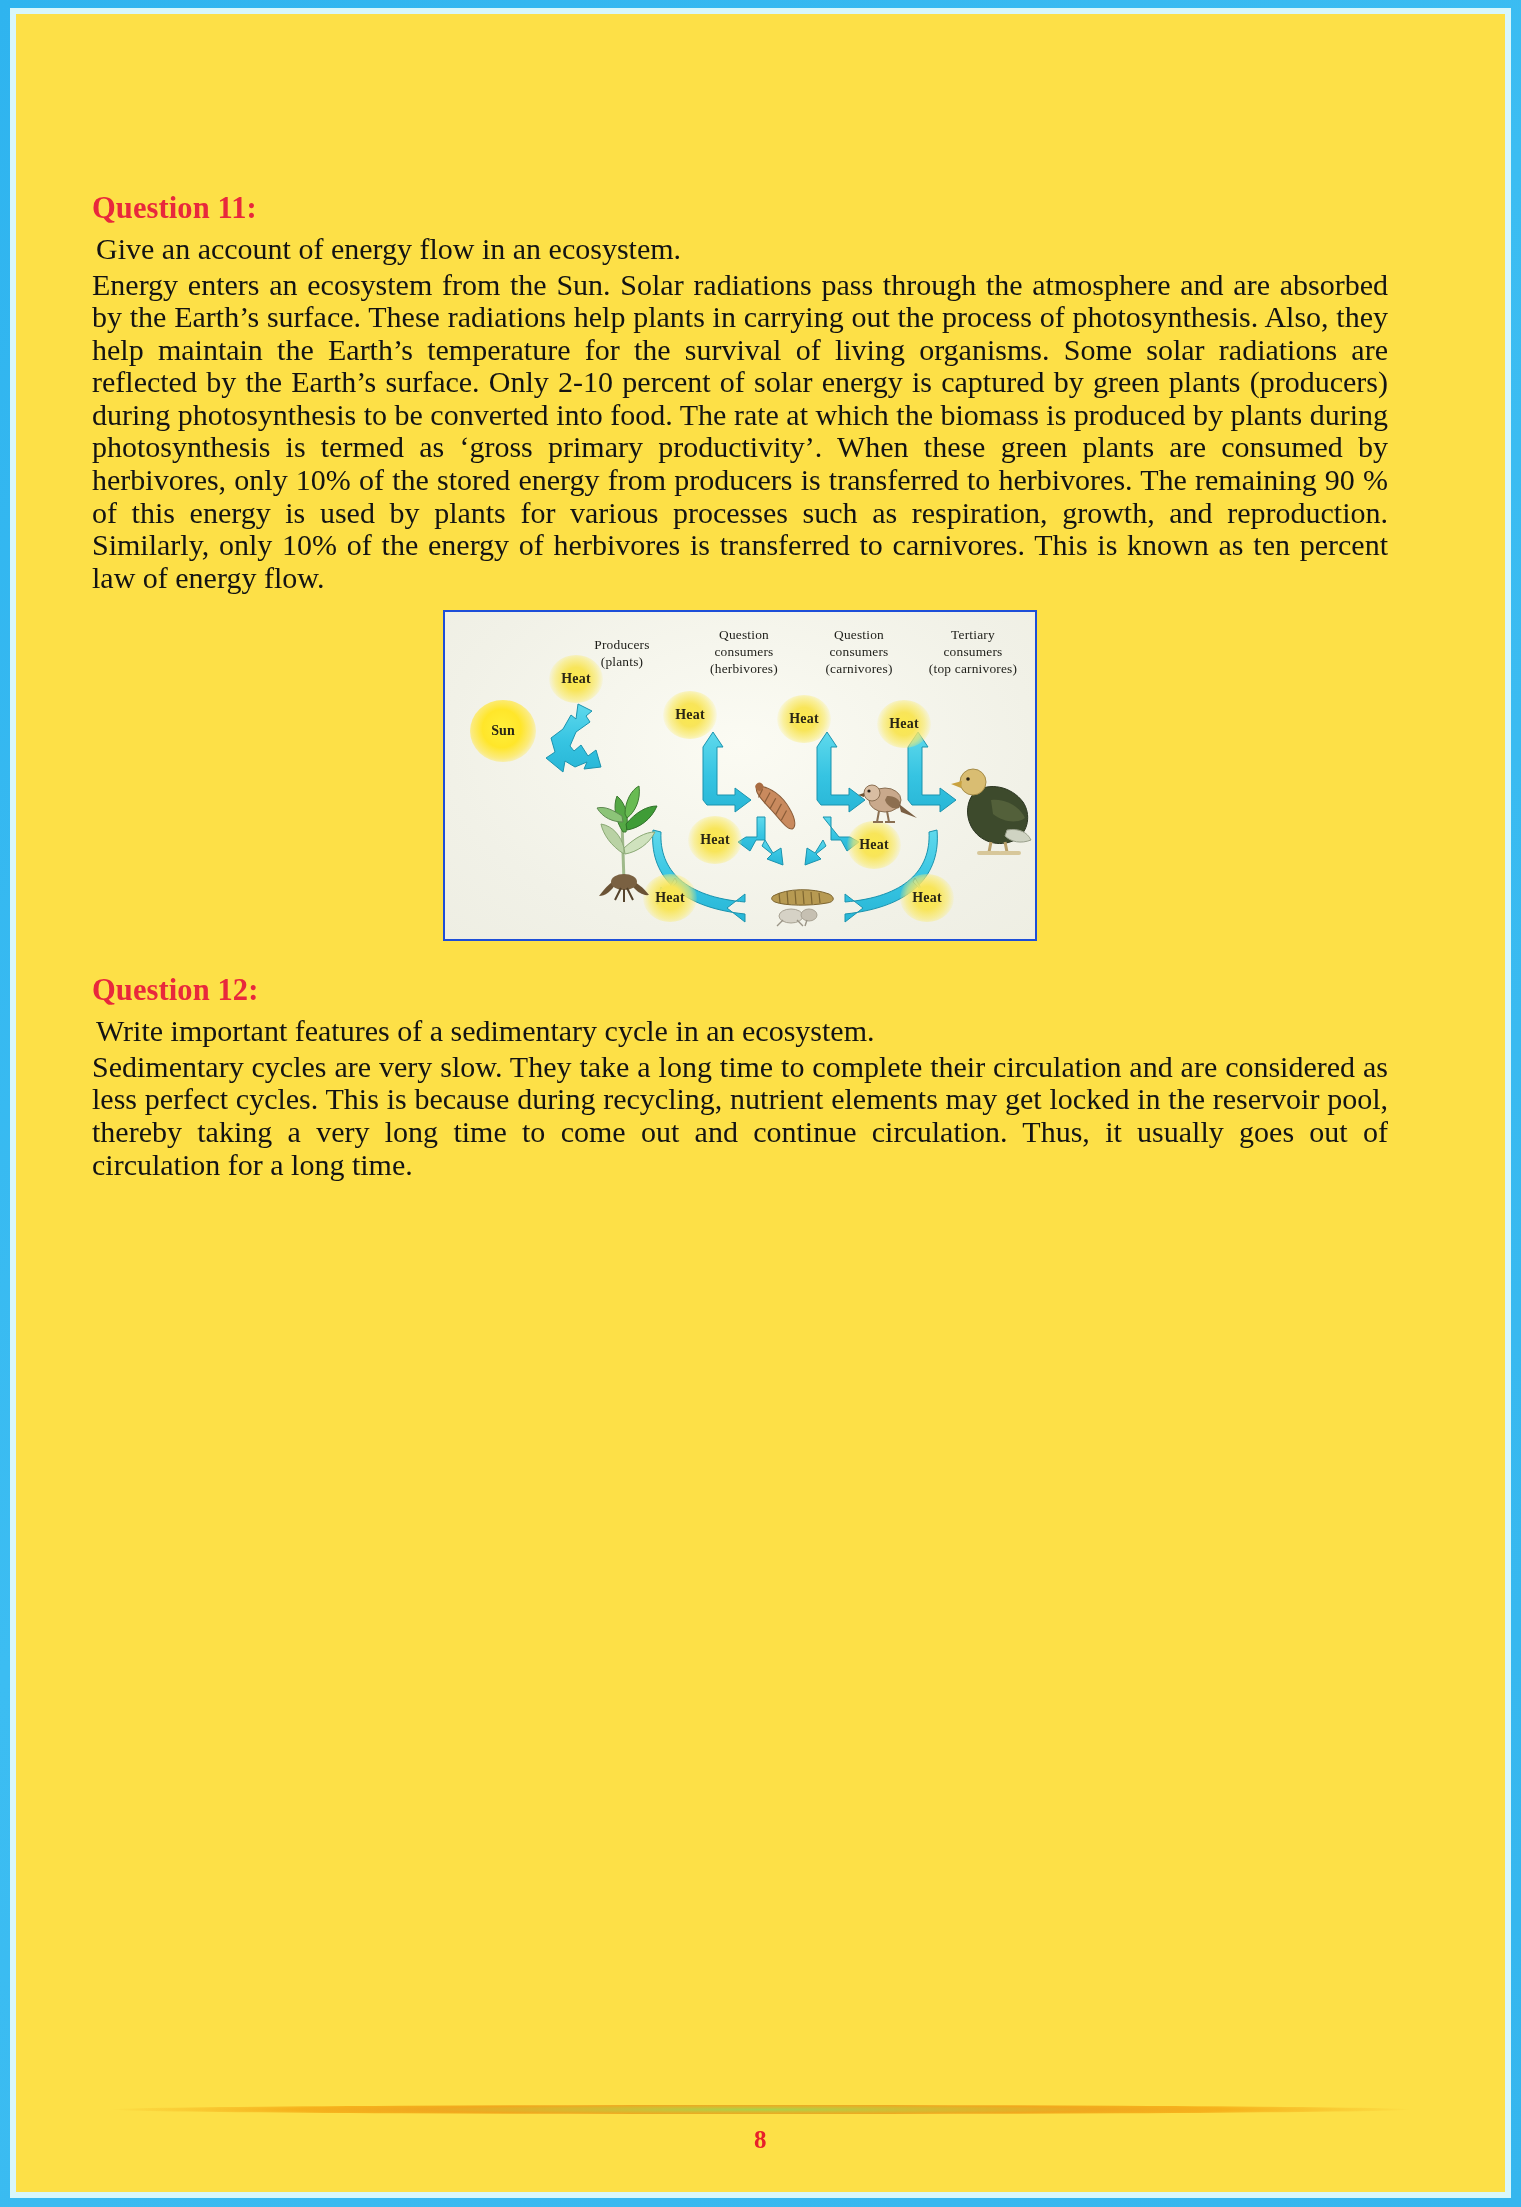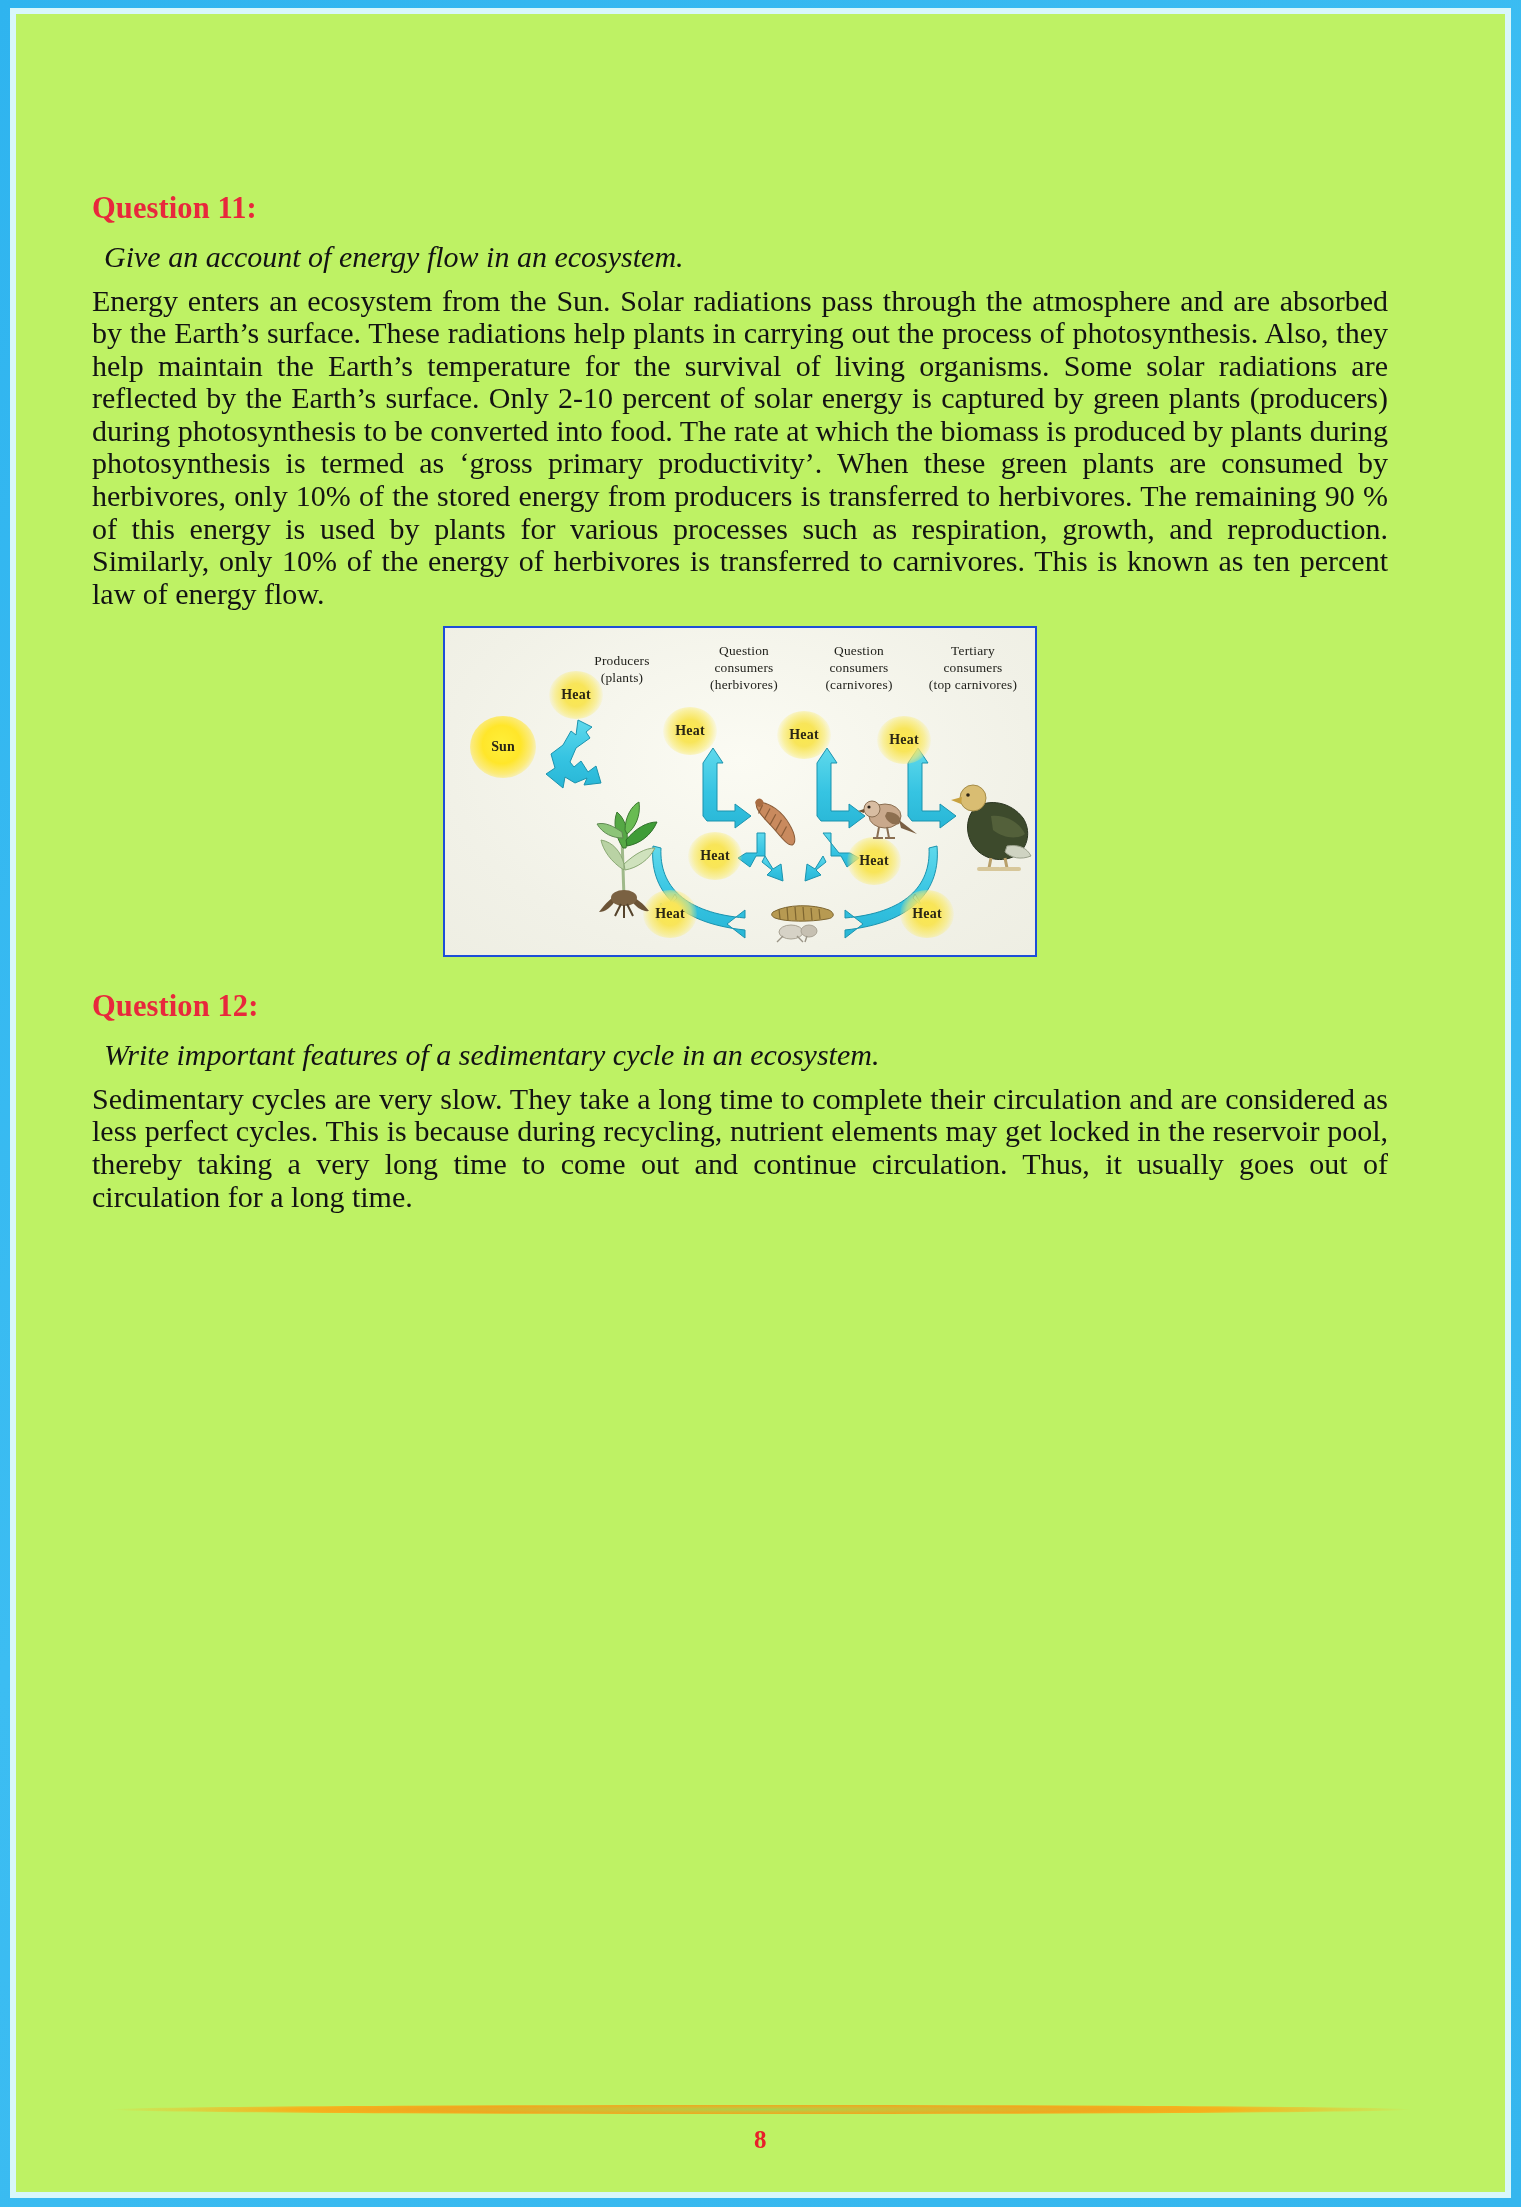--- a/index.html
+++ b/index.html
@@ -30,21 +30,21 @@
     left: 10px; top: 8px; right: 10px; bottom: 9px;
     background: #d8f7fb;
     pointer-events: none;
   }
   .page-body {
     position: absolute;
     left: 16px;
     top: 14px;
     right: 16px;
     bottom: 15px;
-    background: #bef264;
+    background: #fde047;
     overflow: hidden;
   }
 
   .content {
     position: absolute;
     left: 76px;
     top: 175px;
     width: 1296px;
   }
 
@@ -69,22 +69,21 @@
     font-size: 30px;
     line-height: 1.085;
     margin: 0;
     text-align: justify;
     letter-spacing: 0px;
   }
   .q-text {
     color: #131313;
     font-size: 30px;
     line-height: 1.1;
-    margin: 12px;
-    font-style: italic;
+    margin: 4px;
   }
   .spacer-gap { height: 30px; }
 
   
   .figure-wrap {
     margin: 16px 0 0 0;
     display: flex;
     justify-content: center;
   }
   .figure {

